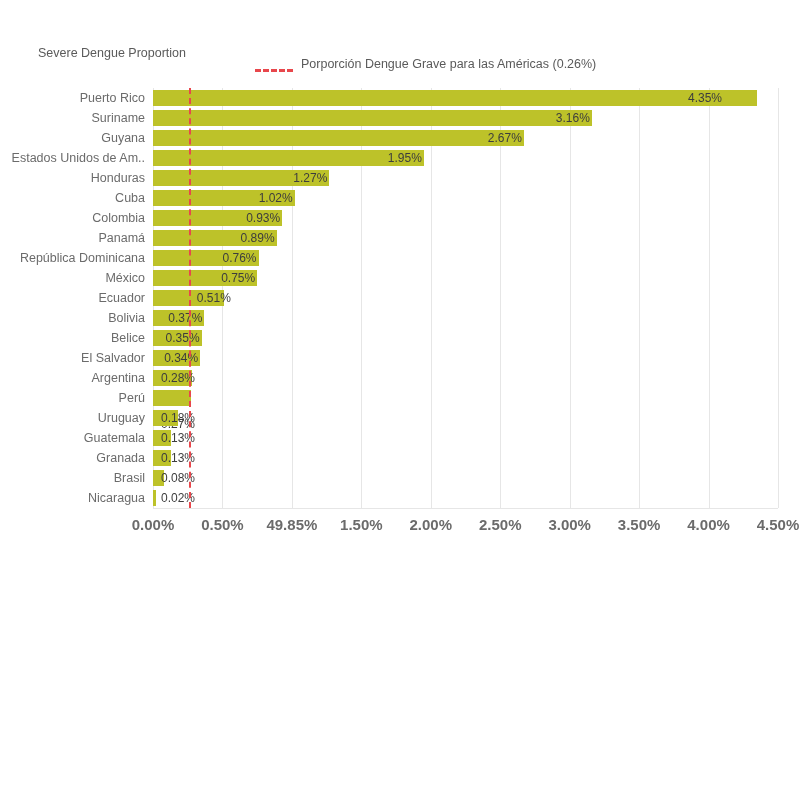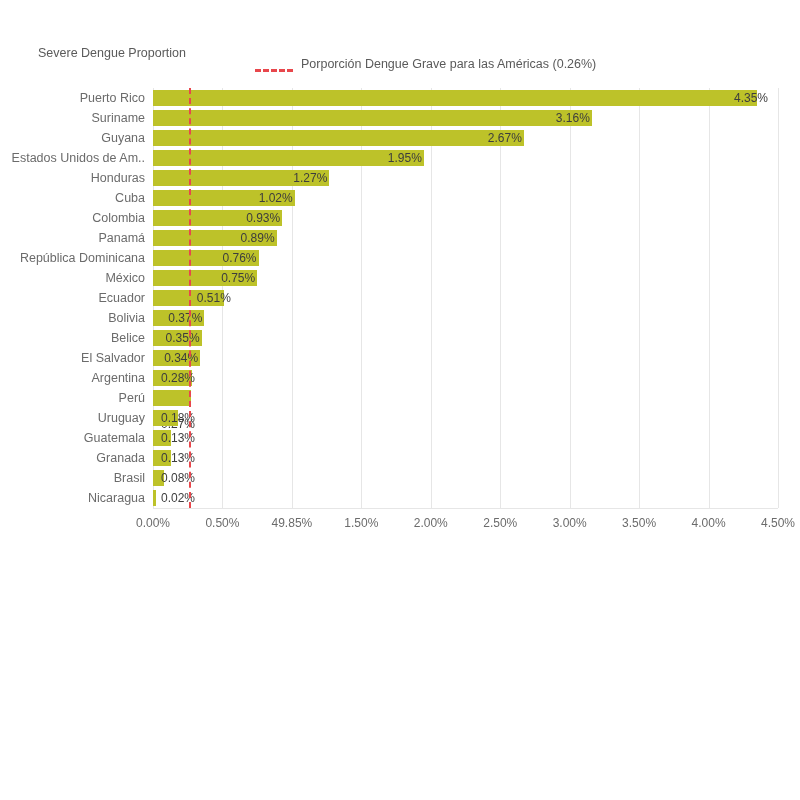--- a/index.html
+++ b/index.html
@@ -148,24 +148,25 @@
     position: absolute;
     left: 0;
     right: 0;
     top: 0;
     height: 1px;
     background: #e6e6e6;
   }
   .xtick {
     position: absolute;
     top: 8px;
-    font-size: 12px;
+    font-size: 15px;
     color: #6b6b6b;
     transform: translateX(-50%);
     white-space: nowrap;
+    font-weight: bold;
   }
 </style>
 </head>
 <body>
 
 <div id="legend">
   <div class="legend-entry" id="legend-series">
     <span class="legend-swatch"></span>
     <span class="legend-label">Severe Dengue Proportion</span>
   </div>
@@ -186,21 +187,21 @@
         <div class="gridline" style="left: 347.222px;"></div>
         <div class="gridline" style="left: 416.667px;"></div>
         <div class="gridline" style="left: 486.111px;"></div>
         <div class="gridline" style="left: 555.556px;"></div>
         <div class="gridline" style="left: 625px;"></div>
       </div>
     <div id="rows">
         <div class="row">
           <div class="cat-label">Puerto Rico</div>
           <div class="bar" style="width: 604.167px; background: rgb(189, 194, 41);"></div>
-          <div class="val-label" style="left: 615px;">4.35%</div>
+          <div class="val-label" style="left: 569px;">4.35%</div>
         </div>
         <div class="row">
           <div class="cat-label">Suriname</div>
           <div class="bar" style="width: 438.889px; background: rgb(189, 194, 41);"></div>
           <div class="val-label" style="left: 436.889px;">3.16%</div>
         </div>
         <div class="row">
           <div class="cat-label">Guyana</div>
           <div class="bar" style="width: 370.833px; background: rgb(189, 194, 41);"></div>
           <div class="val-label" style="left: 368.833px;">2.67%</div>

